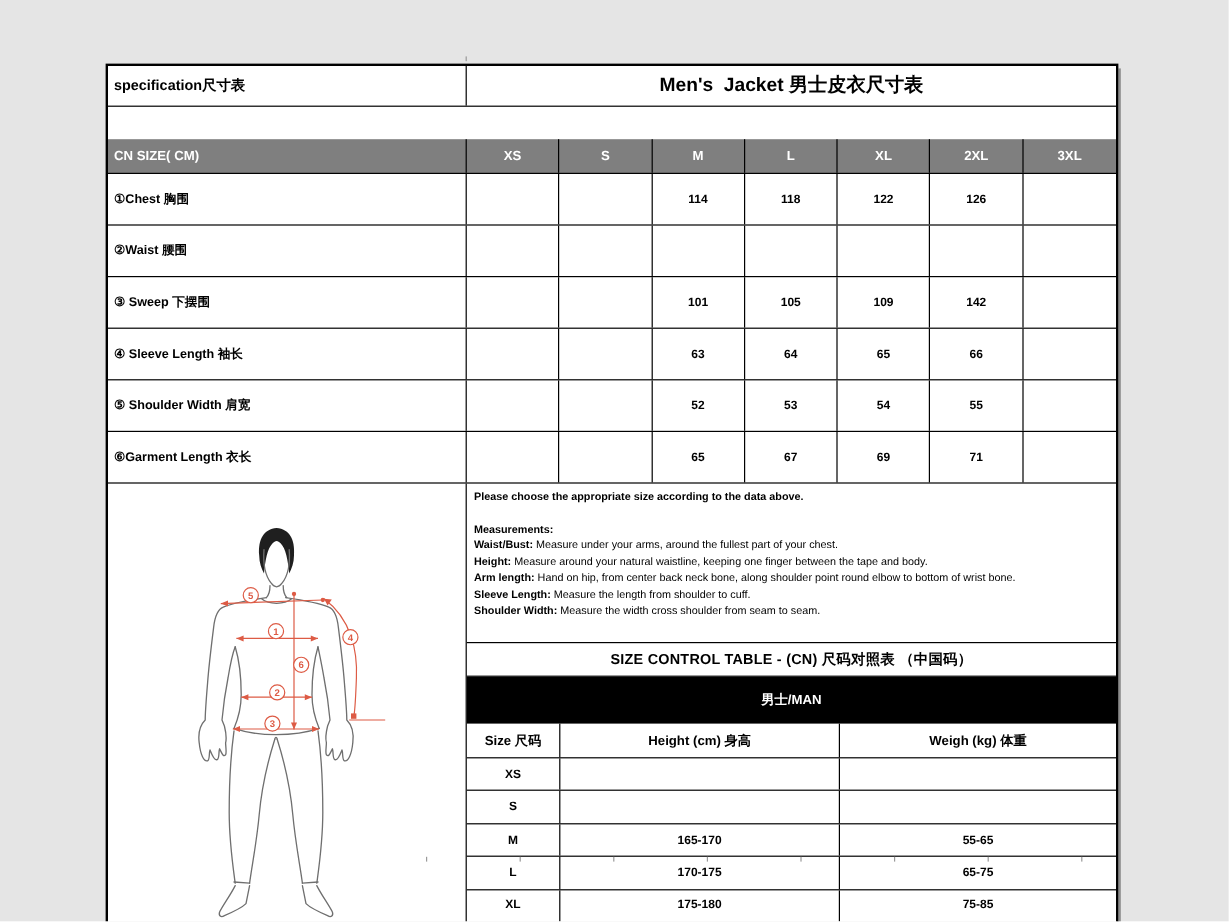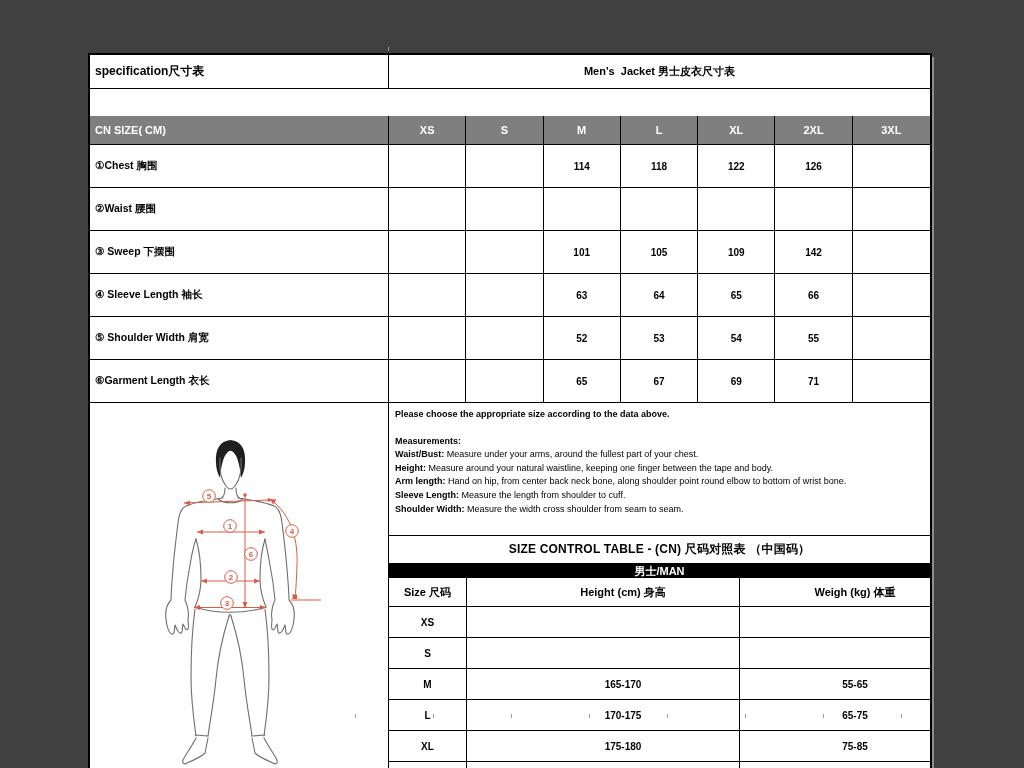--- a/index.html
+++ b/index.html
@@ -1,51 +1,51 @@
 <!DOCTYPE html>
 <html><head>
 <meta charset="utf-8">
 <style>
   html,body { margin:0; padding:0; background:#fff; }
   body { width:1024px; height:768px; font-family:"Liberation Sans", sans-serif; color:#000; }
-  .page { position:relative; width:1024px; height:768px; background:#404040; overflow:hidden; }
+  .page { position:relative; width:1024px; height:768px; background:#e5e5e5; overflow:hidden; }
   .sheet {
     position:absolute; left:88px; top:53px; width:844px;
     border:2px solid #000; background:#fff; box-sizing:border-box;
     box-shadow:3px 3px 0 -1px #8d8d8d;
   }
   .sheet * { box-sizing:border-box; }
 
   
   .trow { display:grid; grid-template-columns:299px repeat(7,1fr); border-bottom:1px solid #000; }
   .trow.title-row { grid-template-columns:299px 1fr; height:34px; }
   .trow.header-row { height:29px; background:#7f7f7f; color:#fff;margin-top:27px; }
   .trow.data-row { height:43px; }
   .trow > div { border-right:1px solid #000; display:flex; align-items:center; justify-content:center; overflow:hidden; }
   .trow > div:last-child { border-right:none; }
   .cell-label { justify-content:flex-start !important; padding-left:5px; font-weight:bold; font-size:10.5px; }
   .title-left { font-size:12px; font-weight:bold; justify-content:flex-start !important; padding-left:5px; }
-  .title-right { font-size:11px; font-weight:bold; white-space:pre; }
+  .title-right { font-size:16px; font-weight:bold; white-space:pre; }
   .header-row > div { font-size:11px; font-weight:bold; }
   .val { font-size:10px; font-weight:bold; }
 
   
   .bottom { display:grid; grid-template-columns:299px 1fr; height:420px; }
   .figure-cell { border-right:1px solid #000; position:relative; }
   .figure-cell svg { position:absolute; left:0; top:0; }
   .right-col { display:flex; flex-direction:column; }
 
   .notes { height:133px; border-bottom:1px solid #000; padding:5px 4px 0 6px; font-size:9px; line-height:13.6px; }
   .notes .line { white-space:nowrap; }
   .notes .blank { height:13px; }
   .notes b { font-weight:bold; }
 
   .sc-title { height:28px; border-bottom:1px solid #000; display:flex; align-items:center; justify-content:center; font-size:12px; font-weight:bold; letter-spacing:.2px; }
-  .sc-band { height:14px; background:#000; color:#fff; display:flex; align-items:center; justify-content:center; font-size:11px; font-weight:bold; }
-  .sc-grid { display:grid; grid-template-columns:78px 233px 1fr;gap:40px; }
+  .sc-band { height:39px; background:#000; color:#fff; display:flex; align-items:center; justify-content:center; font-size:11px; font-weight:bold; }
+  .sc-grid { display:grid; grid-template-columns:78px 233px 1fr; }
   .sc-header { height:29px; border-bottom:1px solid #000; }
   .sc-header > div, .sc-row > div { border-right:1px solid #000; display:flex; align-items:center; justify-content:center; font-weight:bold; }
   .sc-header > div:last-child, .sc-row > div:last-child { border-right:none; }
   .sc-header > div { font-size:11px; }
   .sc-rows { flex:1; display:flex; flex-direction:column; }
   .sc-row { flex:1; border-bottom:1px solid #000; }
   .sc-row:last-child { border-bottom:none; }
   .sc-row > div { font-size:10px; }
 
   

